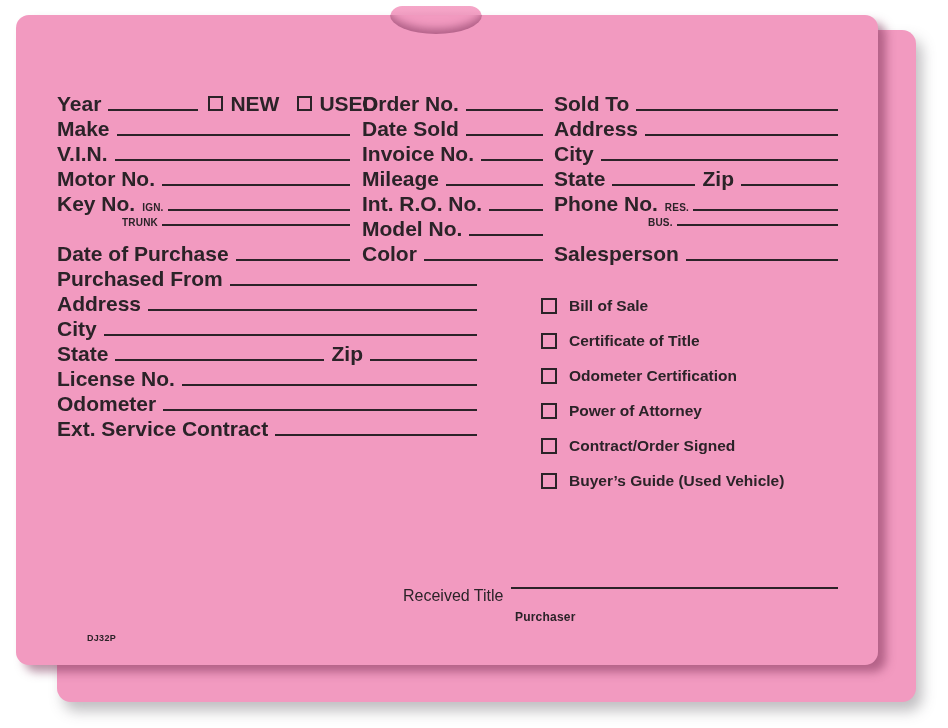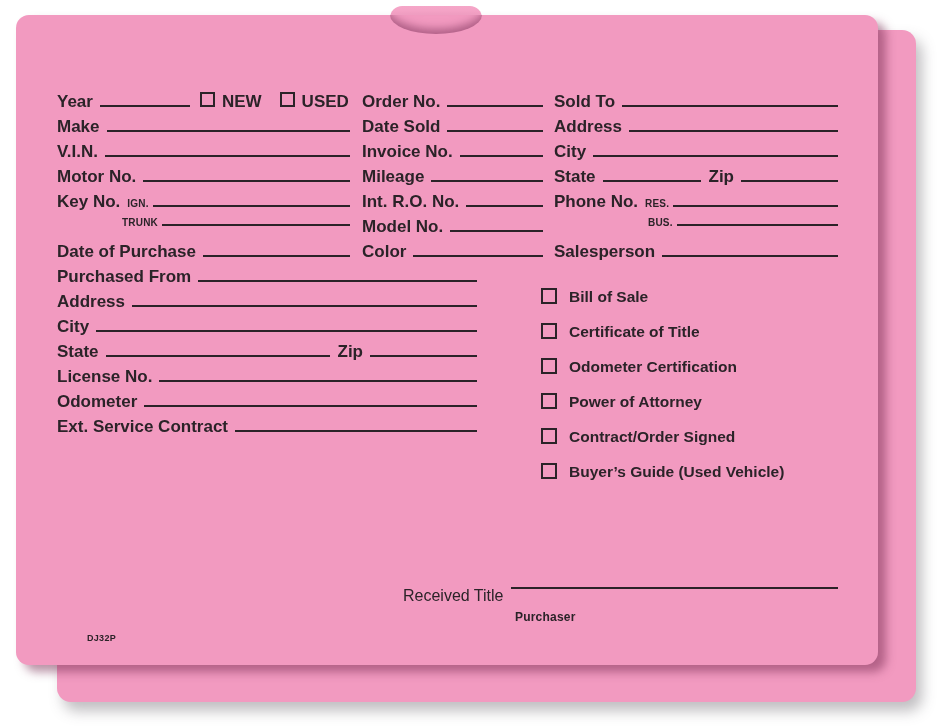--- a/index.html
+++ b/index.html
@@ -42,39 +42,39 @@
   }
 
   
   .col{position:absolute;display:flex;flex-direction:column;}
   .col-left {left:41px; top:77px;width:420px;}
   .col-mid  {left:346px;top:77px;width:181px;}
   .col-right{left:538px;top:77px;width:284px;}
 
   .row{display:flex;align-items:baseline;height:25px;font-weight:bold;color:var(--ink);}
   .row.narrow{width:293px;}
-  .lbl{font-size:17px;padding-right:7px;white-space:pre;}
+  .lbl{font-size:21px;padding-right:7px;white-space:pre;}
   .lbl-sm{font-size:10px;padding-right:4px;letter-spacing:.2px;}
   .lbl-zip{padding-left:8px;}
   .fline{flex:1 1 auto;height:0;border-bottom:2px solid var(--ink);margin-bottom:-5px;}
   .w90 {flex:0 0 90px;}
   .w97 {flex:0 0 97px;}
   .w107{flex:0 0 107px;}
   .sp65{flex:0 0 65px;}
   .sp94{flex:0 0 94px;}
 
   .chk-sm{
     flex:0 0 15px;width:15px;height:15px;border:2px solid var(--ink);
     margin-bottom:-3px;background:transparent;
   }
   .ml10{margin-left:10px;} .mr7{margin-right:7px;} .ml18{margin-left:18px;}
 
   
   .checklist{position:absolute;left:525px;top:273px;display:flex;flex-direction:column;}
-  .chk-row{display:flex;height:35px;}
+  .chk-row{display:flex;align-items:center;height:35px;}
   .chk-box{width:16px;height:16px;border:2px solid var(--ink);background:transparent;flex:0 0 16px;}
   .chk-lbl{font-size:15.5px;font-weight:bold;color:var(--ink);margin-left:12px;white-space:pre;}
 
   
   .footer-row{
     position:absolute;left:387px;top:572px;width:435px;height:25px;
     display:flex;align-items:flex-start;font-weight:normal;color:var(--ink);
   }
   .footer-row .lbl{font-size:16px;}
   .purchaser{

